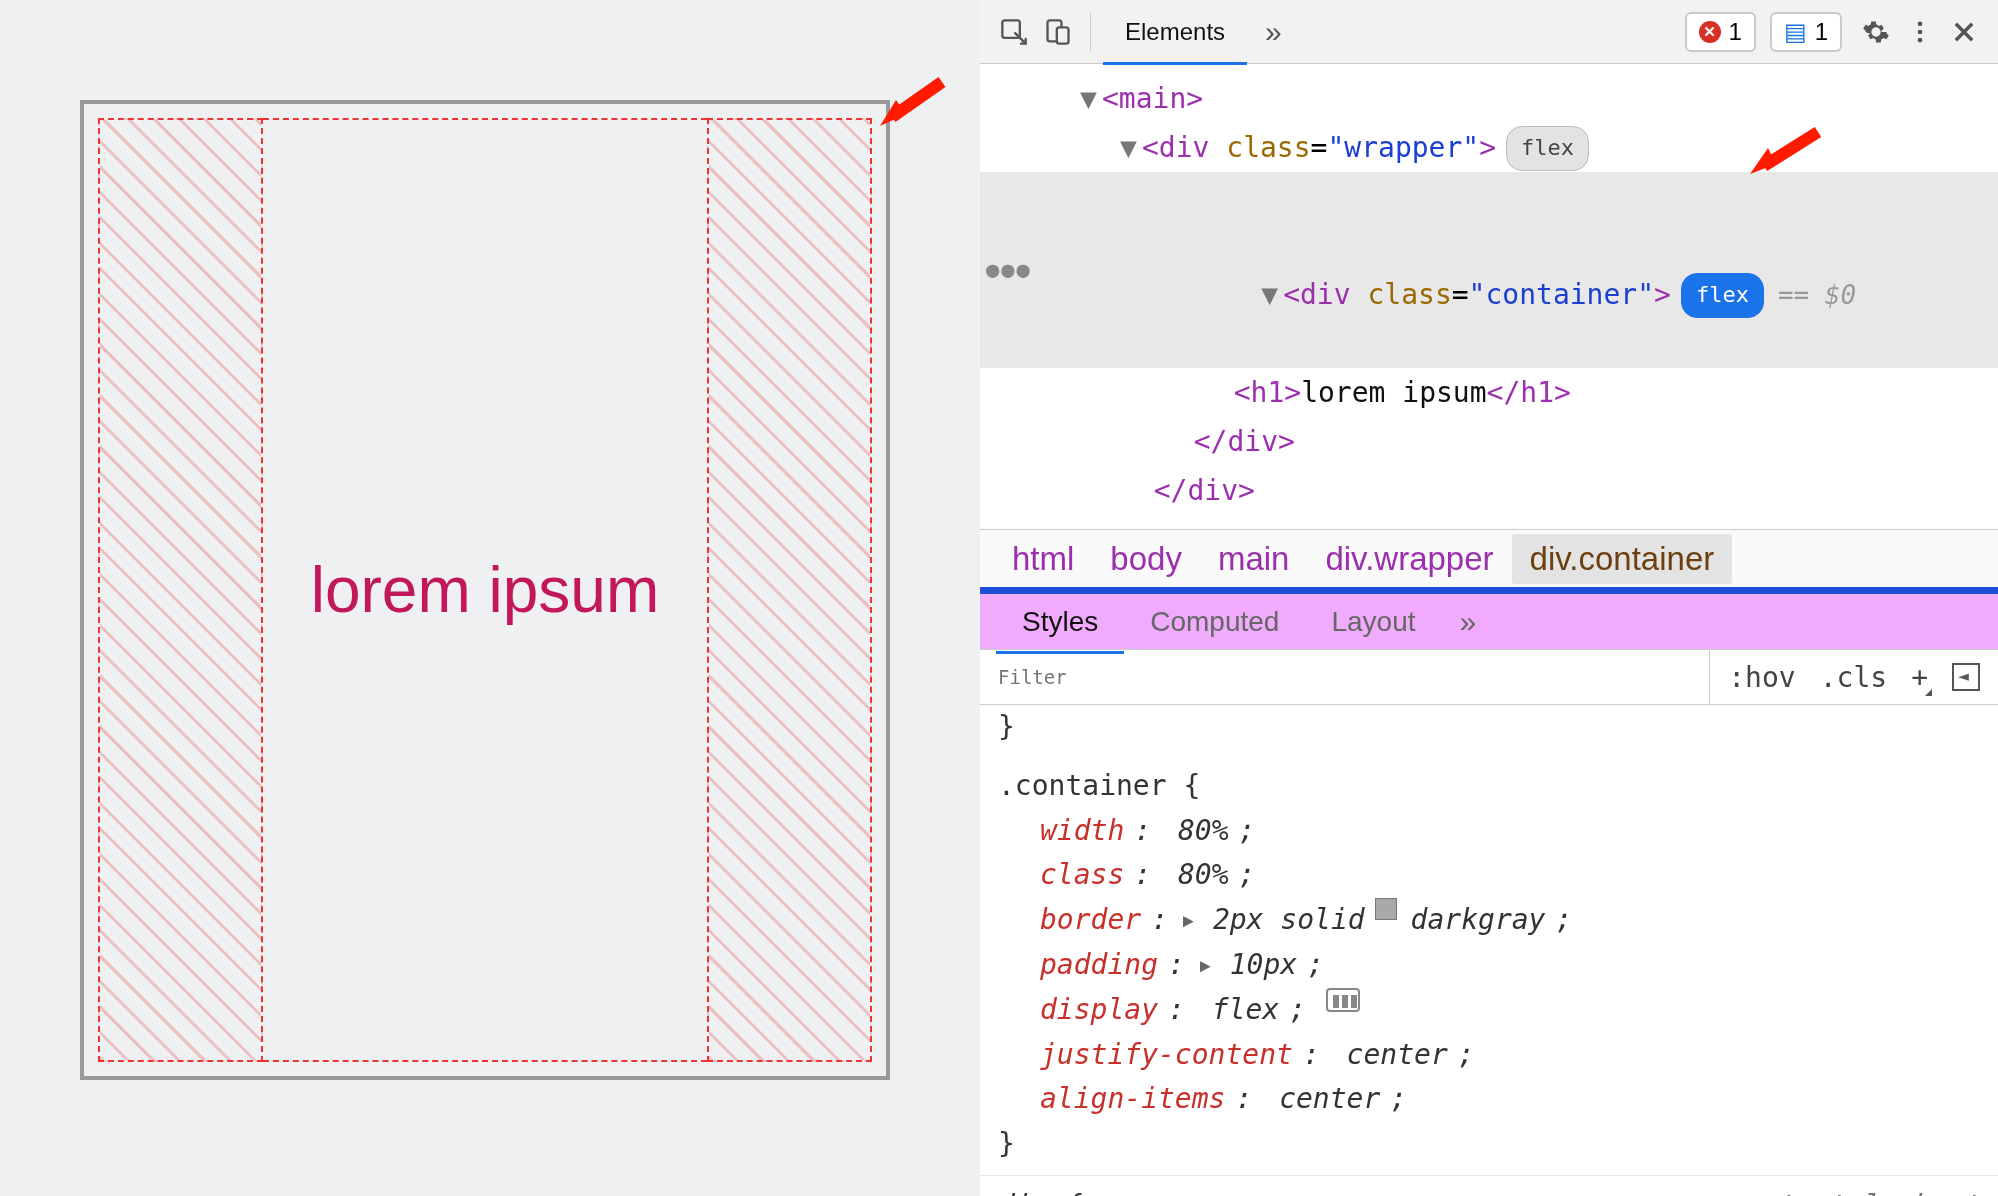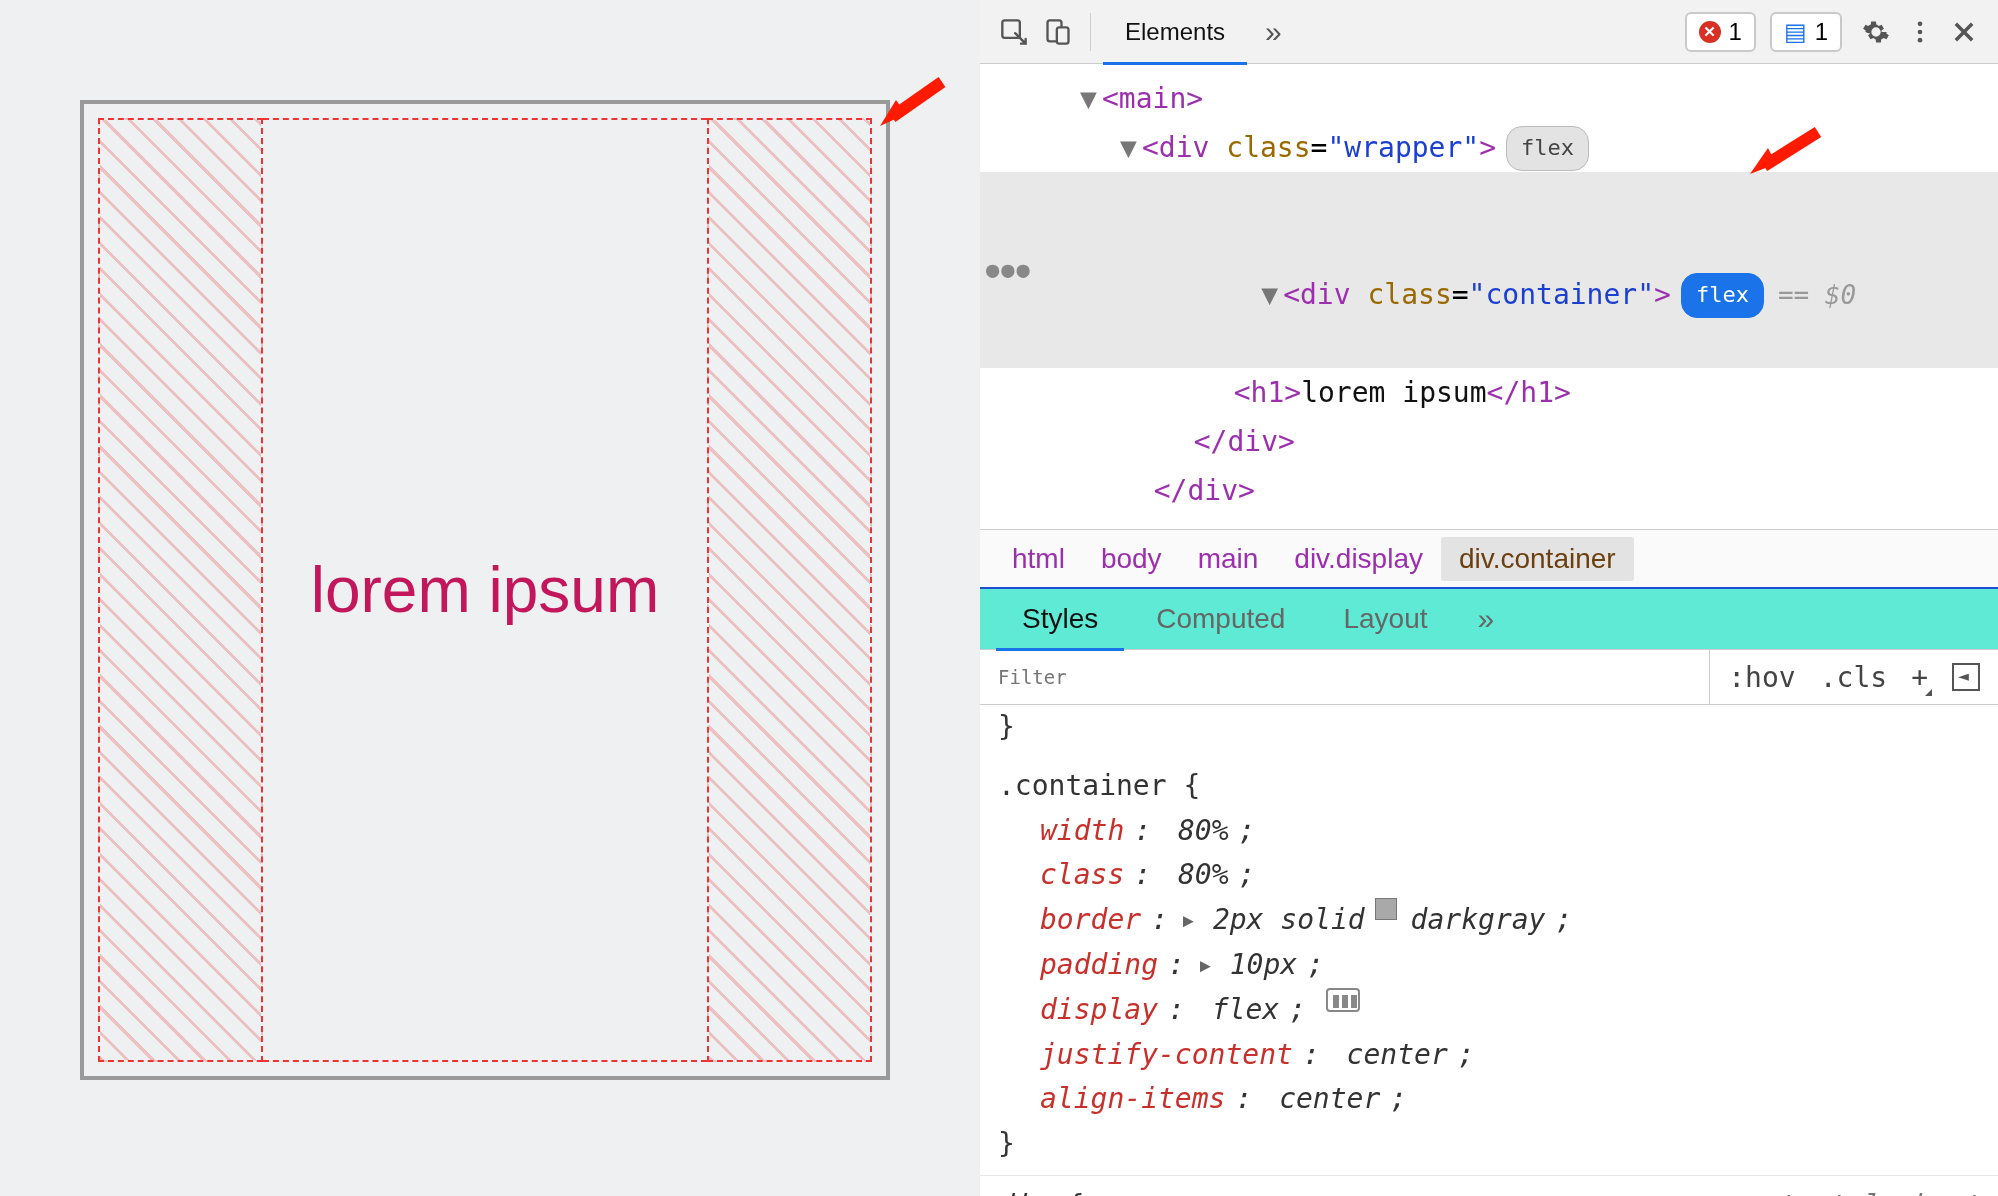--- a/index.html
+++ b/index.html
@@ -210,37 +210,36 @@
     font-size: 26px;
   }
 
   
   .breadcrumb {
     border-top: 1px solid #ccc;
     height: 58px;
     display: flex;
     align-items: center;
     padding-left: 14px;
-    font-size: 28px;
+    font-size: 33px;
     gap: 0;
     color: #9b2fae;
     background: #fafafa;
   }
   .bc-item { padding: 6px 18px; }
   .bc-item.sel { background: #e3e3e3; color: #6c3f0e; border-radius: 3px; }
 
   
   .styles-tabs {
-    border-top: 2px solid #1d4ed8;
+    border-top: 7px solid #1d4ed8;
     height: 62px;
     display: flex;
     align-items: center;
-    background: #5eead4;
+    background: #f0abfc;
     font-size: 28px;
-    gap: 6px;
     padding-left: 16px;
   }
   .styles-tab {
     padding: 0 26px;
     height: 62px;
     display: flex;
     align-items: center;
     color: #666;
     position: relative;
   }
@@ -432,21 +431,21 @@
     </div>
     <div class="dom-line indent4">  <span class="tag">&lt;h1&gt;</span><span class="txt">lorem ipsum</span><span class="tag">&lt;/h1&gt;</span></div>
     <div class="dom-line indent3">  <span class="tag">&lt;/div&gt;</span></div>
     <div class="dom-line indent2">  <span class="tag">&lt;/div&gt;</span></div>
   </div>
 
   <div class="breadcrumb">
     <span class="bc-item">html</span>
     <span class="bc-item">body</span>
     <span class="bc-item">main</span>
-    <span class="bc-item">div.display</span>
+    <span class="bc-item">div.wrapper</span>
     <span class="bc-item sel">div.container</span>
   </div>
 
   <div class="styles-tabs">
     <div class="styles-tab active">Styles</div>
     <div class="styles-tab">Computed</div>
     <div class="styles-tab">Layout</div>
     <div class="styles-more">»</div>
   </div>
 

